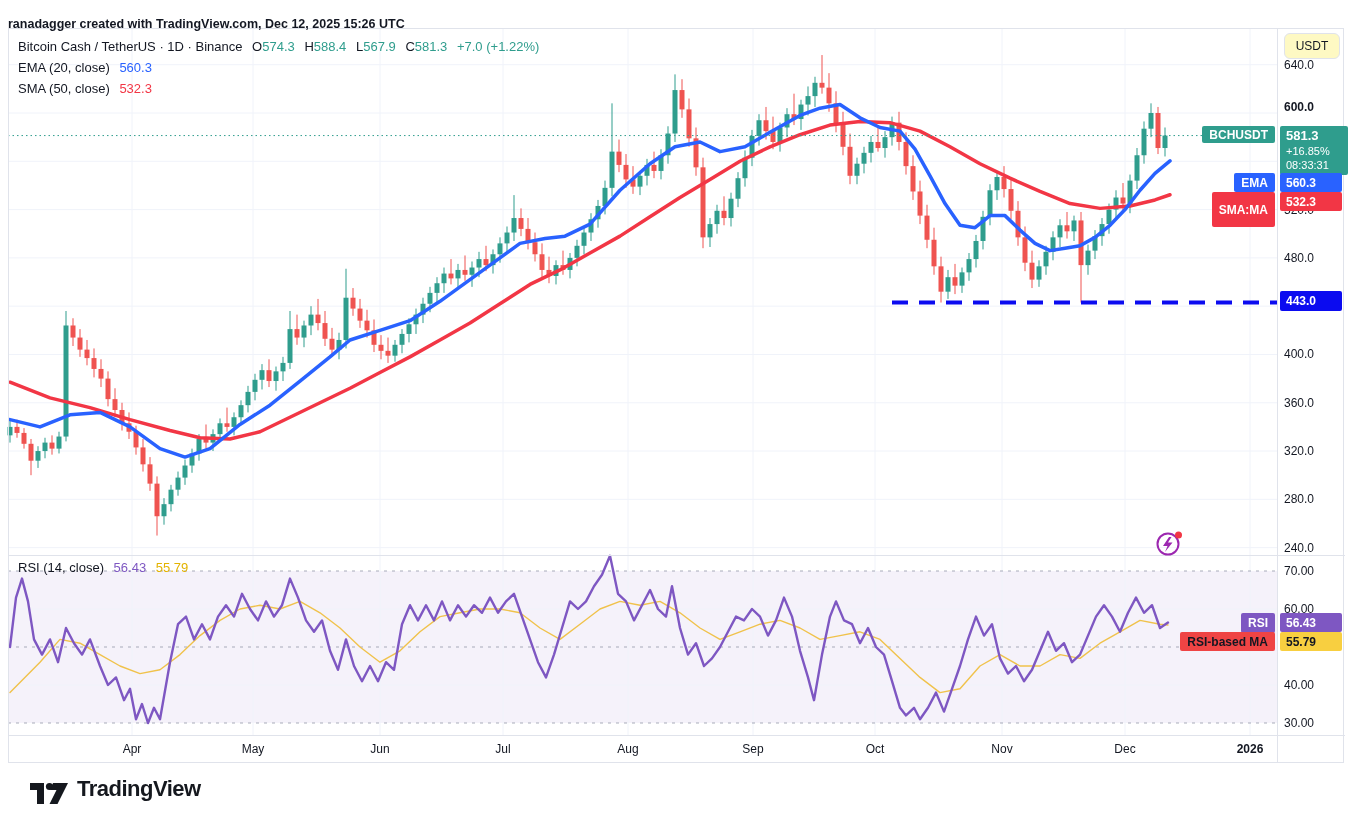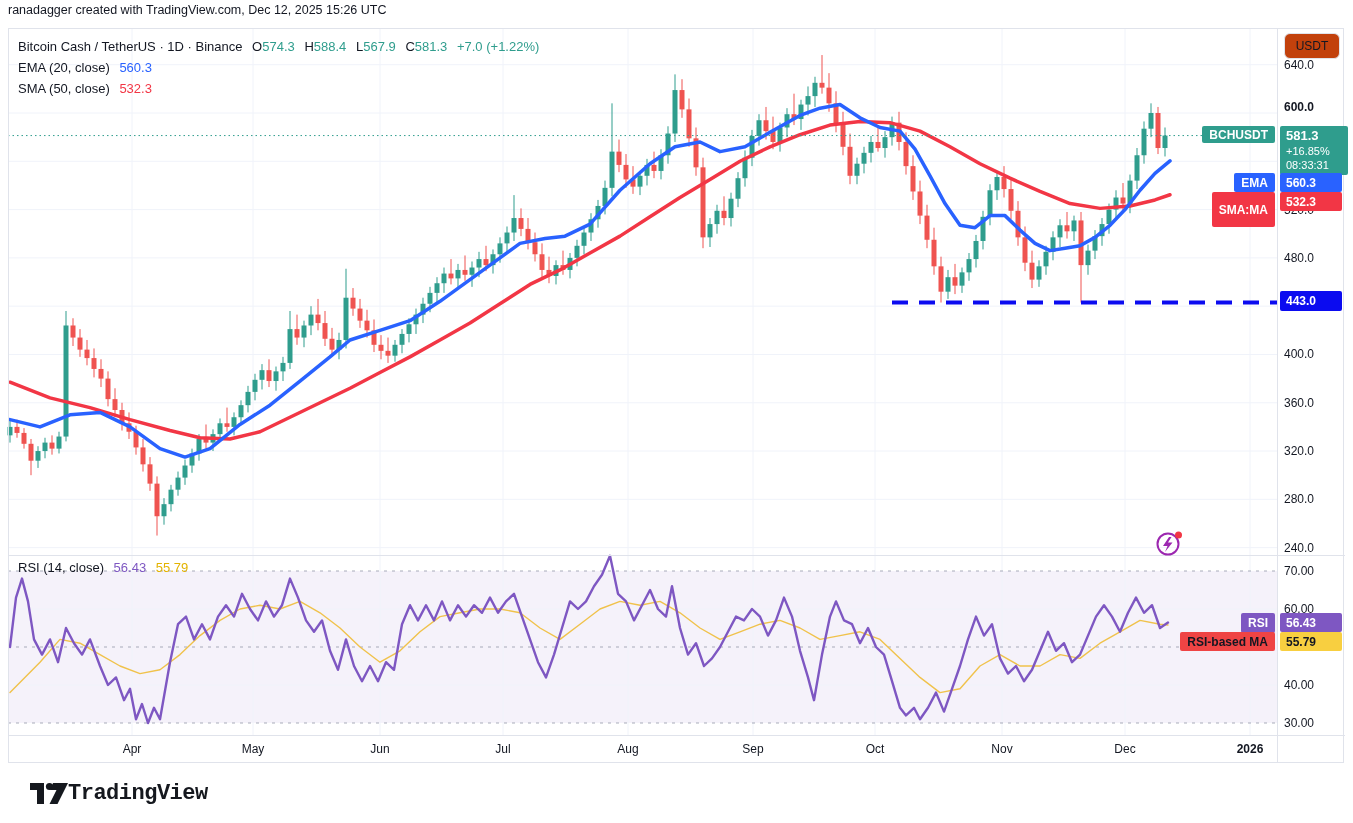--- a/index.html
+++ b/index.html
@@ -4,47 +4,47 @@
 <style>
   html,body{margin:0;padding:0;background:#ffffff;}
   body{position:relative;width:1353px;height:823px;overflow:hidden;
        font-family:"Liberation Sans",sans-serif;color:#131722;}
   #chart-svg{position:absolute;left:0;top:0;z-index:1;}
   .frame{position:absolute;left:8px;top:28px;width:1336px;height:735px;
          border:1px solid #e0e3eb;z-index:2;pointer-events:none;box-sizing:border-box;}
   .vsep{position:absolute;left:1277px;top:28px;width:1px;height:735px;background:#e0e3eb;z-index:2;}
   .hsep1{position:absolute;left:8px;top:555px;width:1337px;height:1px;background:#e0e3eb;z-index:2;}
   .hsep2{position:absolute;left:8px;top:735px;width:1337px;height:1px;background:#e0e3eb;z-index:2;}
-  .attribution{position:absolute;left:8px;top:3px;font-size:12.5px;font-weight:400;z-index:3;}
+  .attribution{position:absolute;left:8px;top:17px;font-size:12.5px;font-weight:700;z-index:3;}
   .legend{position:absolute;left:18px;top:36px;z-index:4;font-size:13px;line-height:21px;}
   .legend .row{white-space:nowrap;}
   .val-up{color:#2f9d8d;}
   .val-ema{color:#2962ff;}
   .val-sma{color:#f23645;}
   .gap{display:inline-block;width:6px;}
   .rsi-legend{position:absolute;left:18px;top:560px;z-index:4;font-size:13px;white-space:nowrap;}
   .rsi-val{color:#7e57c2;}
   .rsima-val{color:#e3b300;}
   .usdt-btn{position:absolute;left:1284px;top:33px;width:54px;height:24px;z-index:4;
-            border:1px solid #e0e3eb;border-radius:6px;background:#c2410c;
+            border:1px solid #e0e3eb;border-radius:6px;background:#fef9c3;
             display:flex;align-items:center;justify-content:center;
             font-size:12px;font-weight:500;cursor:pointer;}
   .tick{position:absolute;left:1284px;transform:translateY(-50%);font-size:12px;z-index:3;color:#131722;}
   .mlabel{position:absolute;top:742px;transform:translateX(-50%);font-size:12px;z-index:3;color:#131722;}
   .badge{position:absolute;z-index:5;color:#fff;font-size:12px;font-weight:700;
          display:flex;align-items:center;border-radius:2px;}
   .badge.right-col{left:1280px;width:62px;padding:0;justify-content:flex-start;}
   .badge .pad{padding-left:6px;}
   .lbl-badge{position:absolute;right:78px;z-index:5;color:#fff;font-size:12px;font-weight:700;
              display:flex;align-items:center;border-radius:2px;padding:0 7px;}
   .sym-badge{position:absolute;left:1280px;top:126px;width:62px;z-index:5;border-radius:2px;
              color:#fff;padding:2px 0 3px 6px;line-height:14px;}
   .sym-badge .p{font-size:13px;font-weight:700;line-height:16px;}
   .sym-badge .s{font-size:11px;font-weight:400;}
-  .footer-logo{position:absolute;left:30px;top:776px;z-index:3;display:flex;align-items:flex-end;gap:0;font-family:Liberation Mono, monospace;}
+  .footer-logo{position:absolute;left:30px;top:776px;z-index:3;display:flex;align-items:flex-start;gap:9px;}
   .footer-logo .word{font-size:22px;font-weight:800;letter-spacing:-0.5px;color:#15181e;}
   .flash-icon{position:absolute;left:1153px;top:528px;z-index:4;cursor:pointer;}
 </style>
 </head>
 <body>
 
 <svg id="chart-svg" width="1353" height="823">
     <rect x="8" y="571" width="1269" height="152" fill="#7e57c2" fill-opacity="0.08"></rect>
     <line x1="132" y1="28" x2="132" y2="735" stroke="#f0f3fa" stroke-width="1"></line>
     <line x1="253" y1="28" x2="253" y2="735" stroke="#f0f3fa" stroke-width="1"></line>

